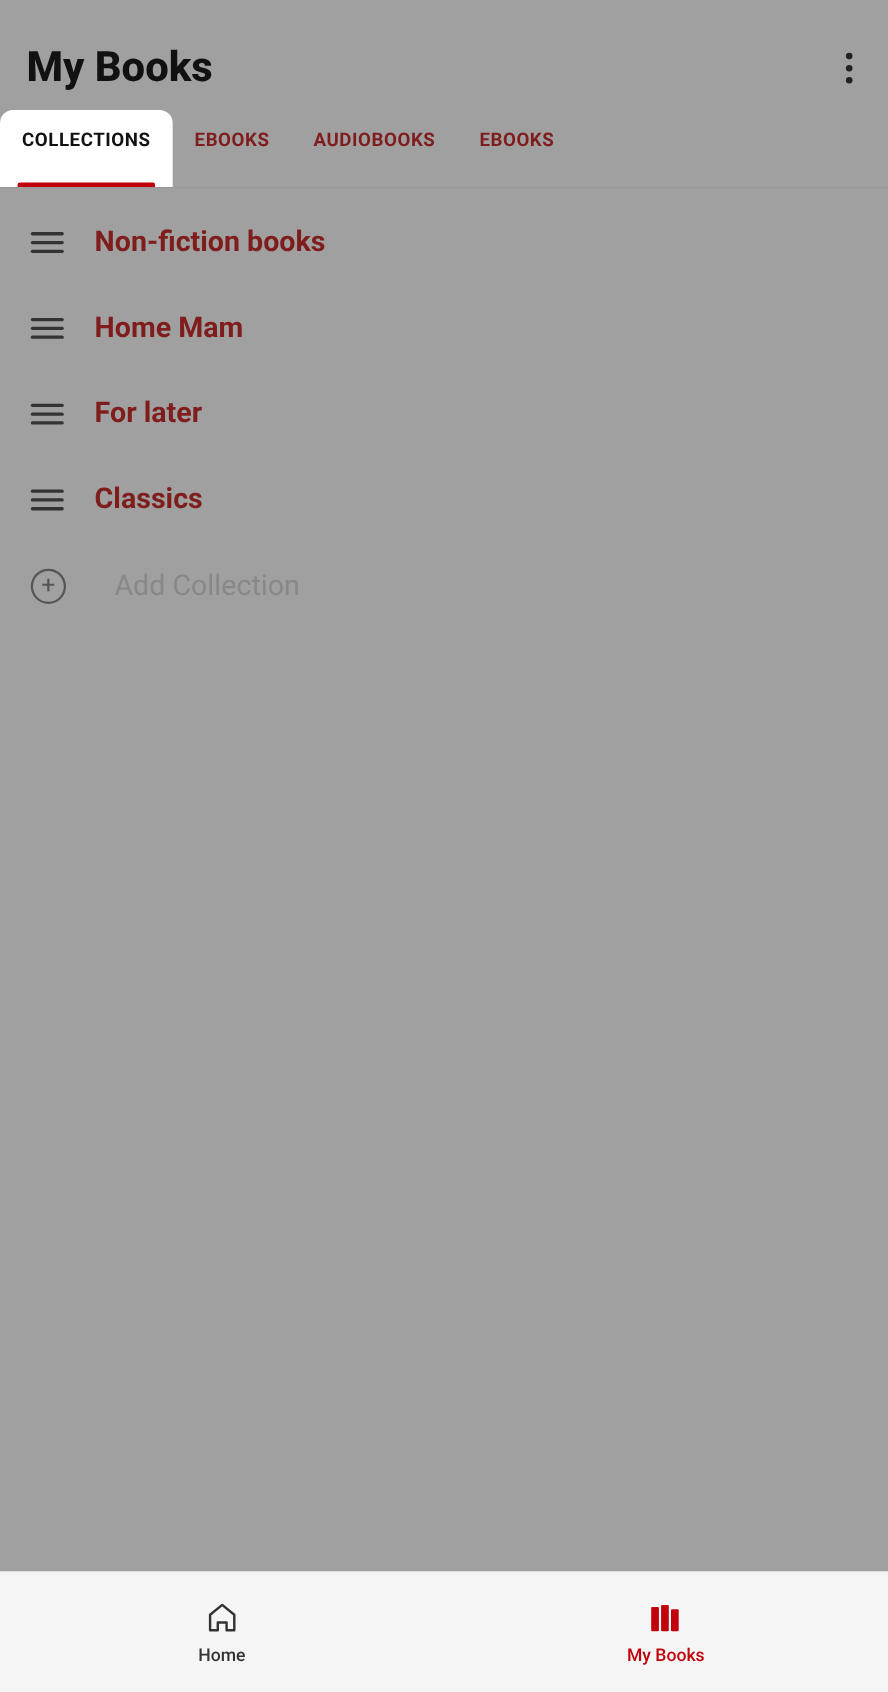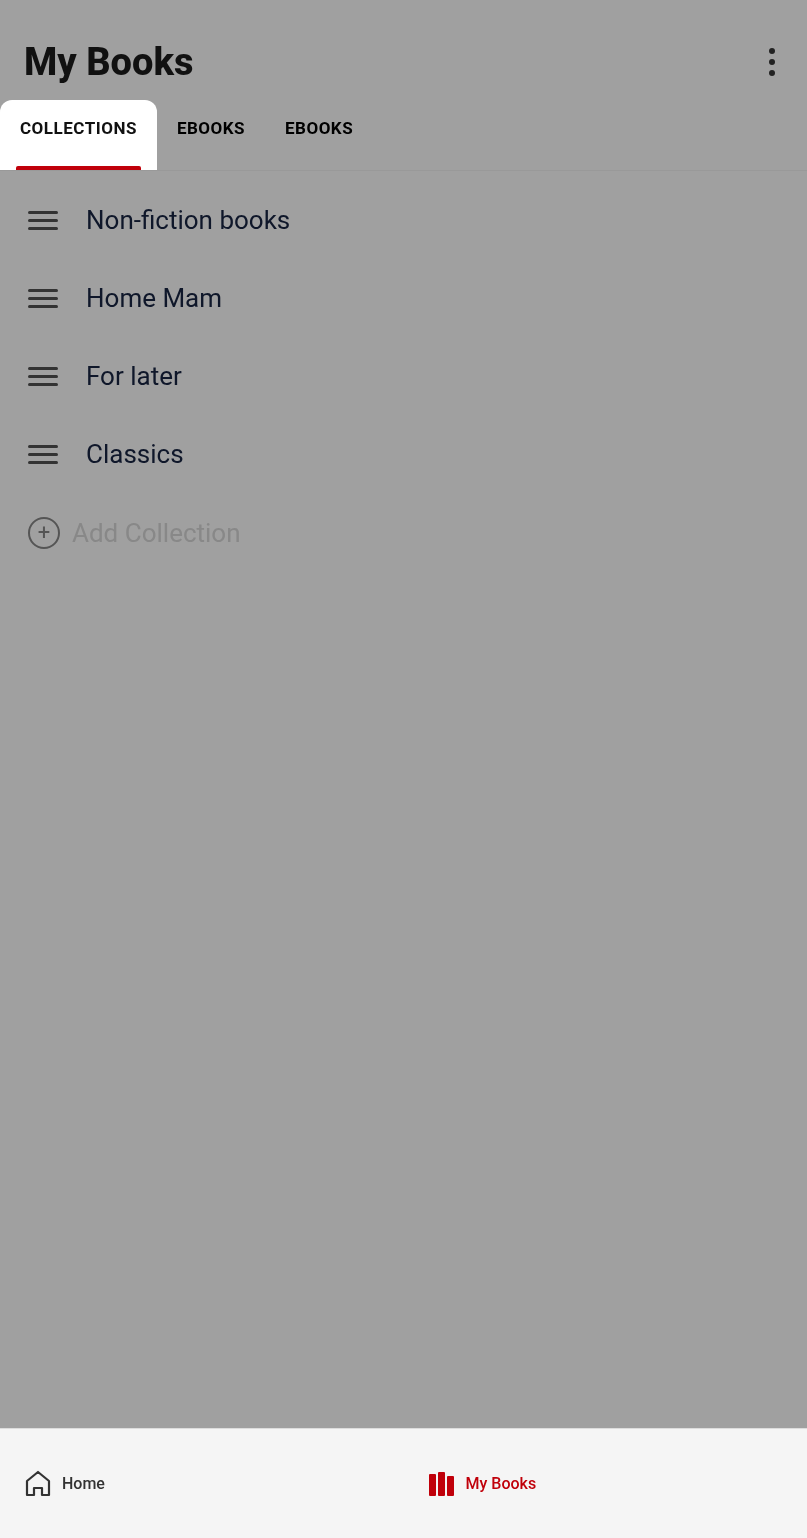--- a/index.html
+++ b/index.html
@@ -56,21 +56,21 @@
       align-items: stretch;
       background-color: #a0a0a0;
       border-bottom: 1px solid #999;
       overflow-x: auto;
     }
 
     .tab {
       padding: 18px 20px;
       font-size: 17px;
       font-weight: 700;
-      color: #000000;
+      color: #7f1d1d;
       cursor: pointer;
       white-space: nowrap;
       position: relative;
       letter-spacing: 0.5px;
     }
 
     .tab.active {
       color: #111;
       background-color: #fff;
       border-radius: 12px 12px 0 0;
@@ -110,30 +110,30 @@
 
     .hamburger-line {
       width: 30px;
       height: 3px;
       background-color: #333;
       border-radius: 2px;
     }
 
     .collection-name {
       font-size: 26px;
-      font-weight: 400;
-      color: #0f172a;
+      font-weight: 700;
+      color: #7f1d1d;
     }
 
     .add-collection-item {
       display: flex;
       align-items: center;
       padding: 24px 28px;
       cursor: pointer;
-      gap: 12px;
+      gap: 44px;
     }
 
     .add-icon {
       width: 32px;
       height: 32px;
       border: 2.5px solid #555;
       border-radius: 50%;
       display: flex;
       align-items: center;
       justify-content: center;
@@ -163,21 +163,21 @@
       height: 110px;
       background-color: #f5f5f5;
       display: flex;
       align-items: center;
       justify-content: space-around;
       border-top: 1px solid #ddd;
     }
 
     .nav-item {
       display: flex;
-      flex-direction: row;
+      flex-direction: column;
       align-items: center;
       gap: 6px;
       cursor: pointer;
       padding: 10px 20px;
       flex: 1;
     }
 
     .nav-icon {
       width: 36px;
       height: 36px;
@@ -214,20 +214,23 @@
 </div>
 
 <div class="tabs-container">
   <div class="tab active">
     <span>COLLECTIONS</span>
   </div>
   <div class="tab">
     <span>EBOOKS</span>
   </div>
   <div class="tab">
+    <span>AUDIOBOOKS</span>
+  </div>
+  <div class="tab">
     <span>EBOOKS</span>
   </div>
 </div>
 
 <div class="collections-list">
 
   <div class="collection-item">
     <div class="hamburger-icon">
       <div class="hamburger-line"></div>
       <div class="hamburger-line"></div>

